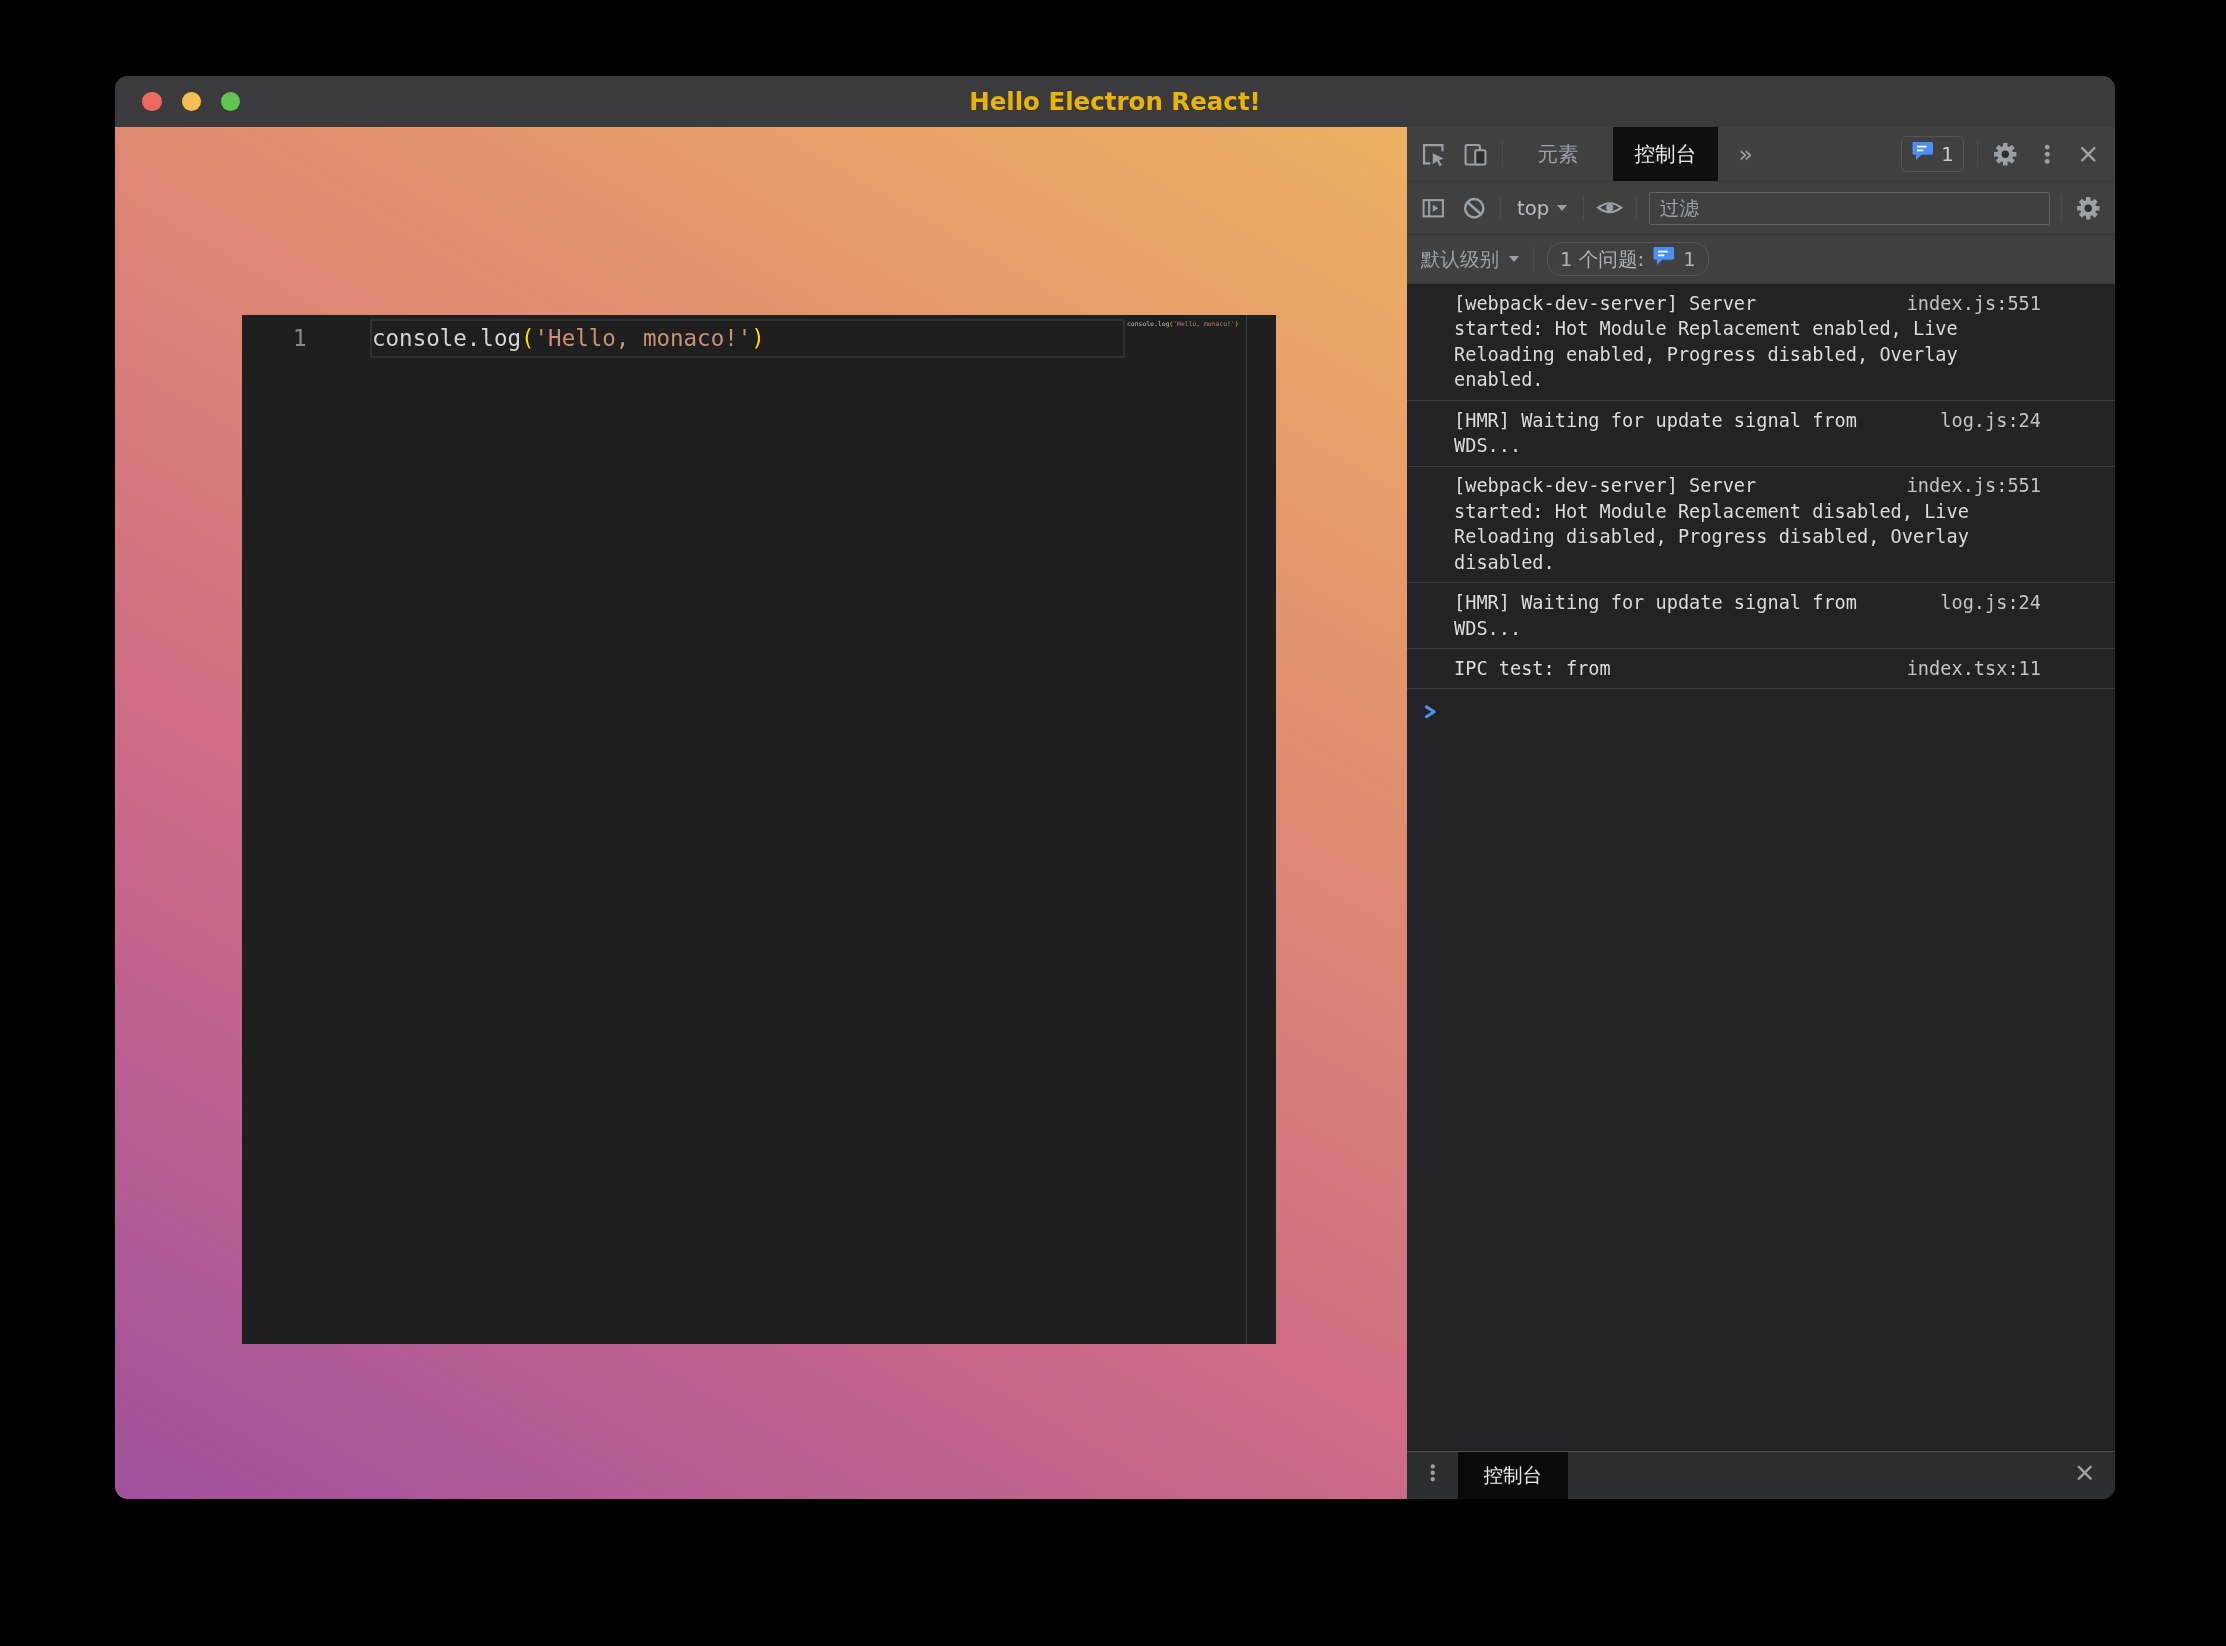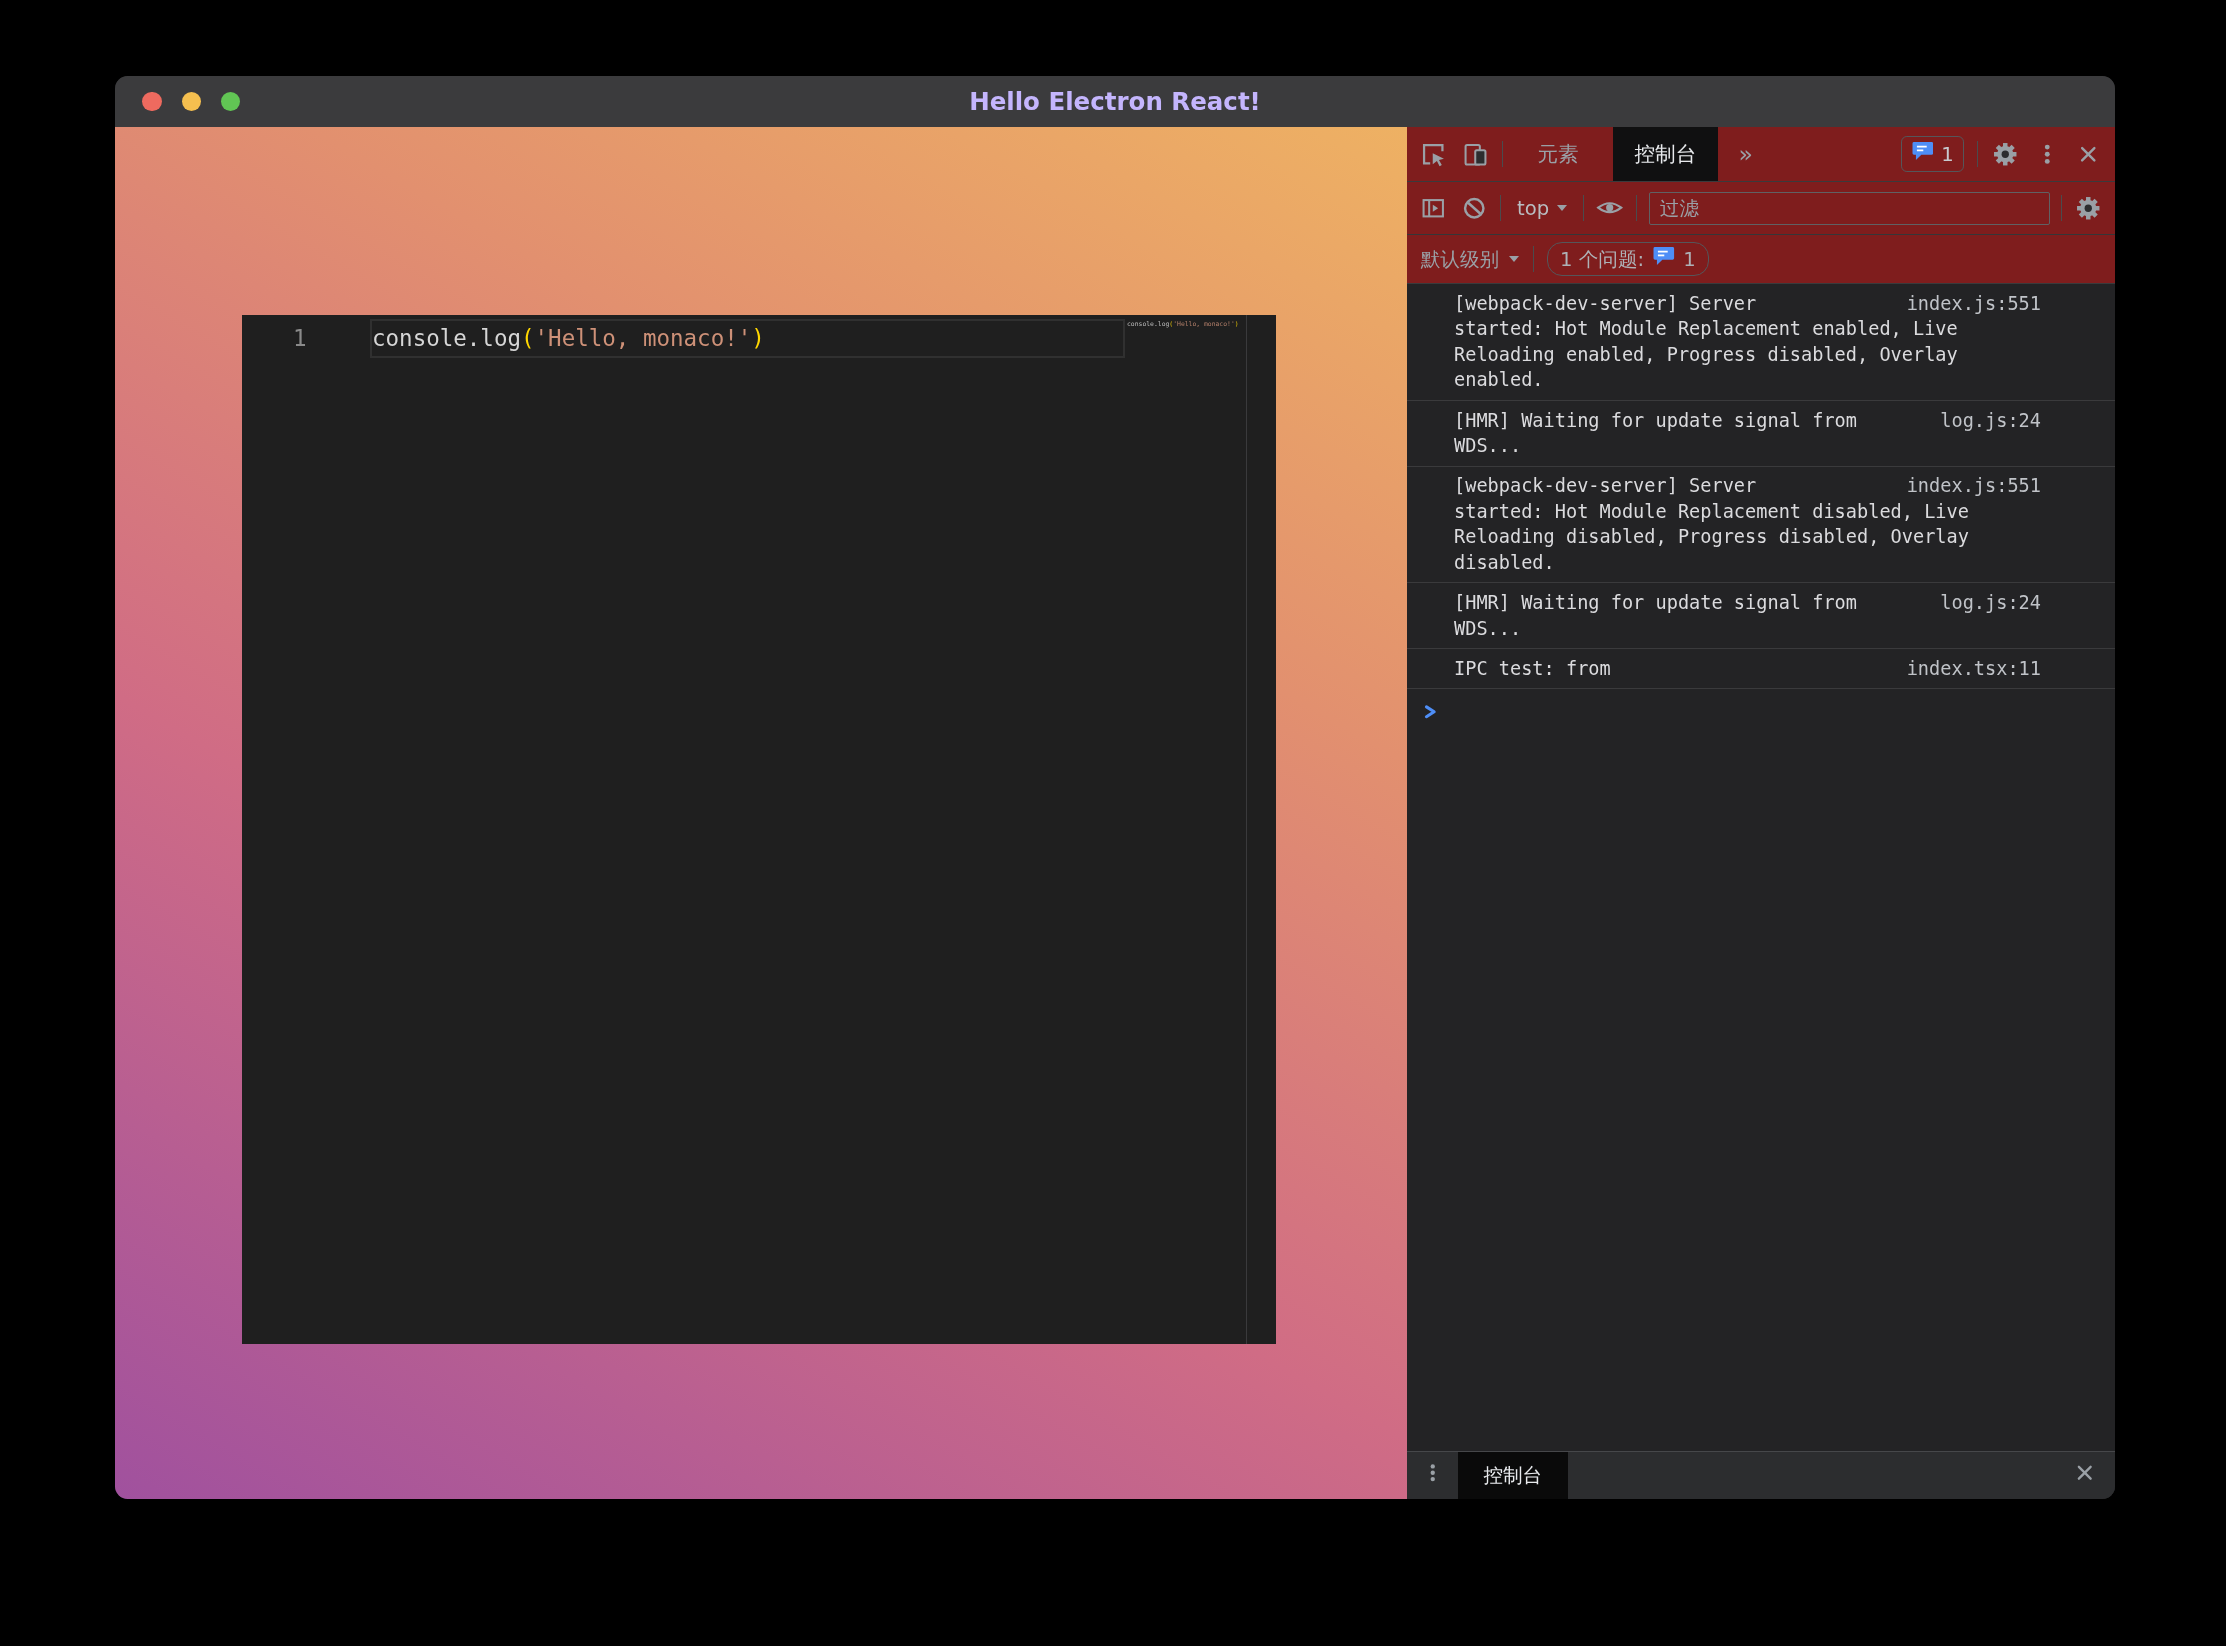--- a/index.html
+++ b/index.html
@@ -6,21 +6,21 @@
   html,body { width:2227px; height:1647px; background:#000; position:relative;
               font-family:"DejaVu Sans","Liberation Sans",sans-serif; }
 
   .window { position:absolute; left:115px; top:76px; width:2000px; height:1423px;
             border-radius:12.7px; overflow:hidden; background:#232325;
             box-shadow:0 23.5px 78px rgba(0,0,0,.55); }
 
   
   .titlebar { height:51px; background:#3b3b3d; position:relative;
               display:flex; align-items:center; justify-content:center; }
-  .titlebar .title { color:#c4b5fd; font-size:24.5px; font-weight:bold; }
+  .titlebar .title { color:#eab308; font-size:24.5px; font-weight:bold; }
   .lights { position:absolute; left:27.4px; top:15.7px; display:flex; gap:19.6px; }
   .light { width:19.6px; height:19.6px; border-radius:50%; }
   .light.red { background:#ee6a5f; }
   .light.yellow { background:#f5bf4f; }
   .light.green { background:#61c554; }
 
   
   .content { display:flex; height:1372px; }
   .stage { width:1292px; position:relative;
            background:linear-gradient(210deg,#eeb163 0%,#e2906f 30%,#d06c85 62%,#a0519e 100%); }
@@ -34,21 +34,21 @@
               border:2px solid #303030; }
   .code-line { position:absolute; left:130px; top:3.9px; height:39px; line-height:39px;
                font-size:22.5px; white-space:pre; }
   .tok-plain { color:#d6d6d6; } .tok-paren { color:#ffd700; } .tok-string { color:#ce9178; }
   .minimap { position:absolute; left:885px; top:4.9px; font-size:6.4px; white-space:pre; opacity:.85; }
   .ruler { position:absolute; right:29px; top:0; bottom:0; width:1px; background:#3a3a3c; }
 
   
   .devtools { flex:1; display:flex; flex-direction:column; background:#232325;
               color:#9aa0a6; font-size:20.6px; }
-  .tbar { display:flex; align-items:center; background:#7f1d1d; }
+  .tbar { display:flex; align-items:center; background:#404040; }
   .tbar1 { height:55px; padding:0 11.8px; gap:12.7px; border-bottom:1px solid #3a3a3c; }
   .tbar2 { height:53px; padding:0 11.8px; gap:11.8px; border-bottom:1px solid #353638; }
   .tbar3 { height:49px; padding:0 13.7px; gap:13.7px; border-bottom:1px solid #3a3a3c; }
   .icon-btn { display:flex; align-items:center; justify-content:center; width:29px; height:29px; }
   .vdiv { width:1px; height:25.5px; background:#4a4b4d; }
   .tab { height:100%; display:flex; align-items:center; padding:0 21.6px; color:#9aa0a6; }
   .tab.active { background:#101011; color:#e8eaed; }
   .more-tabs { font-size:23.5px; padding:0 7.8px; }
   .spacer { flex:1; }
   .issues-pill { display:flex; align-items:center; gap:7.8px; border:1px solid #55565a;

